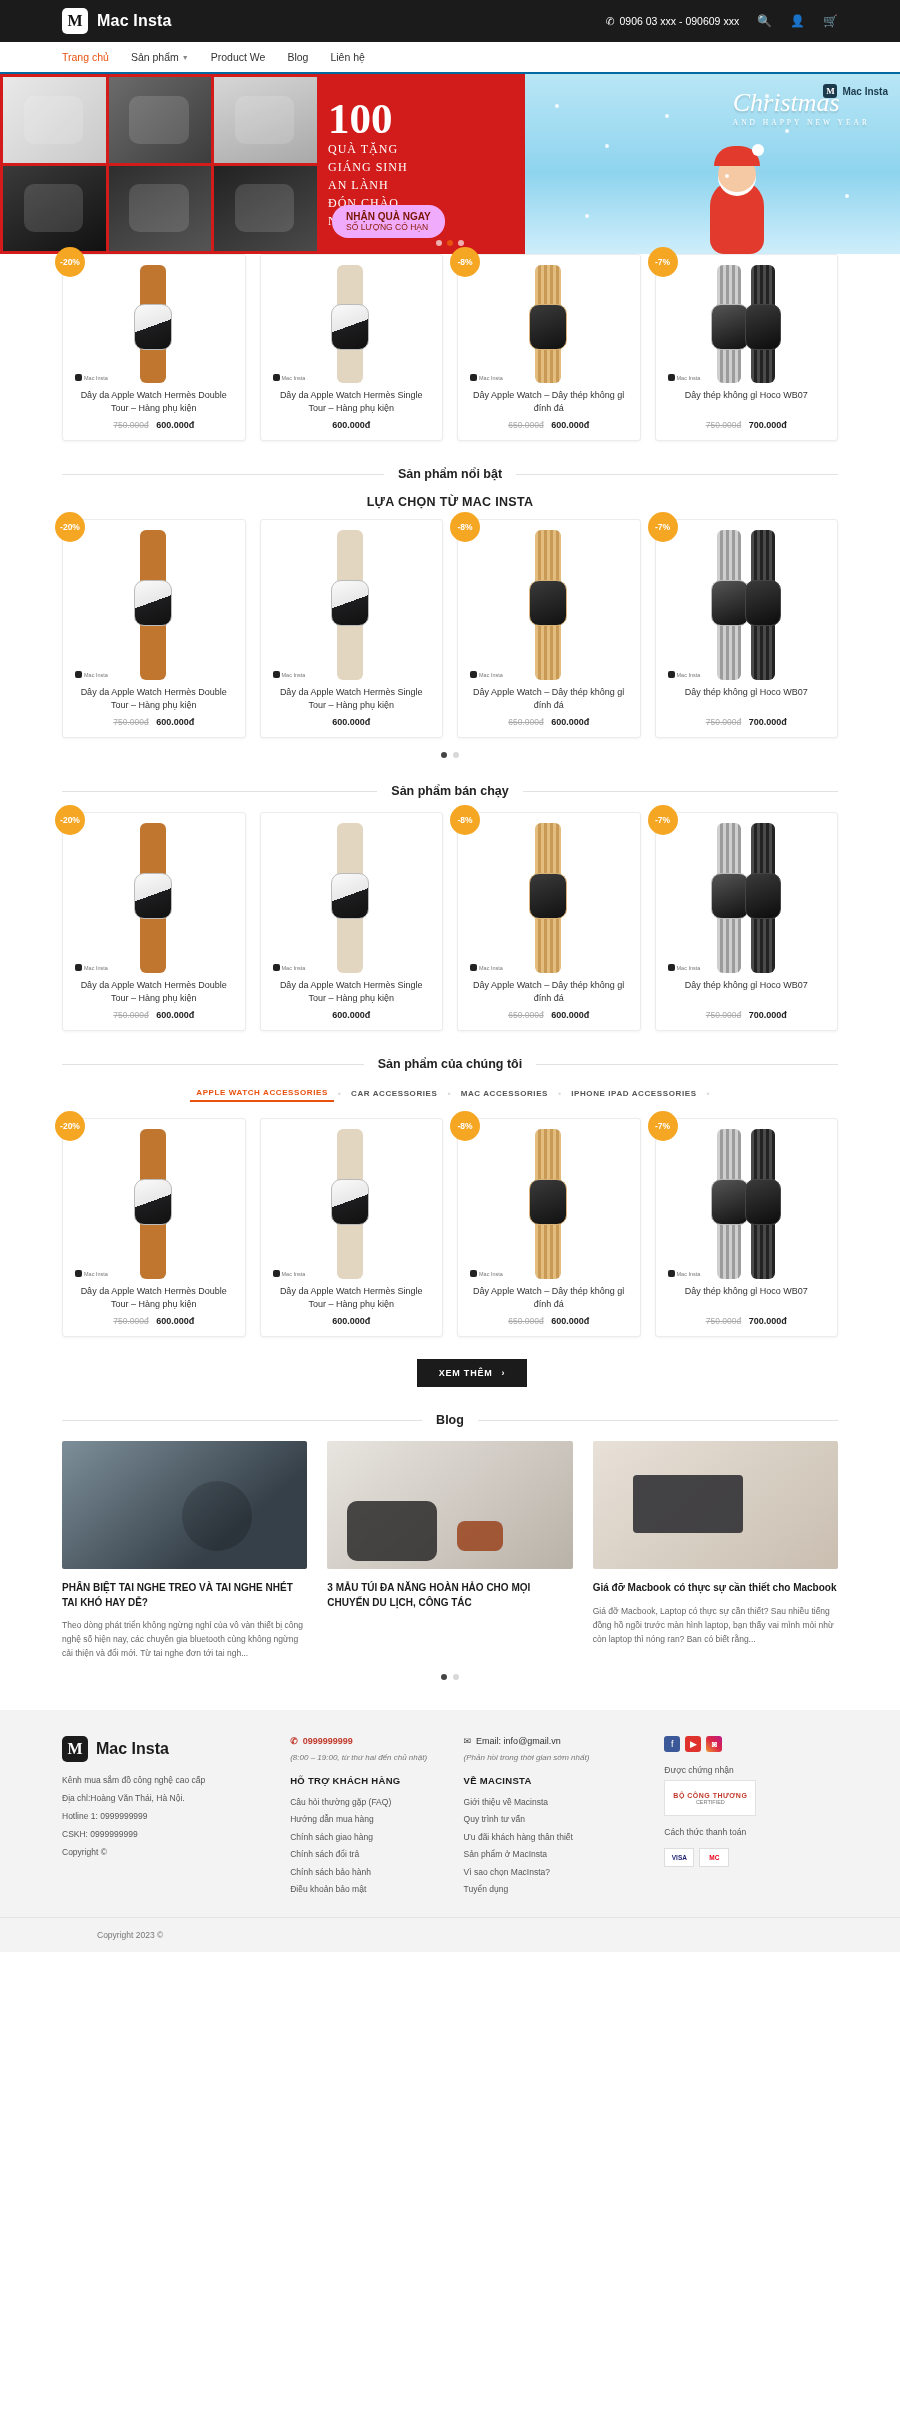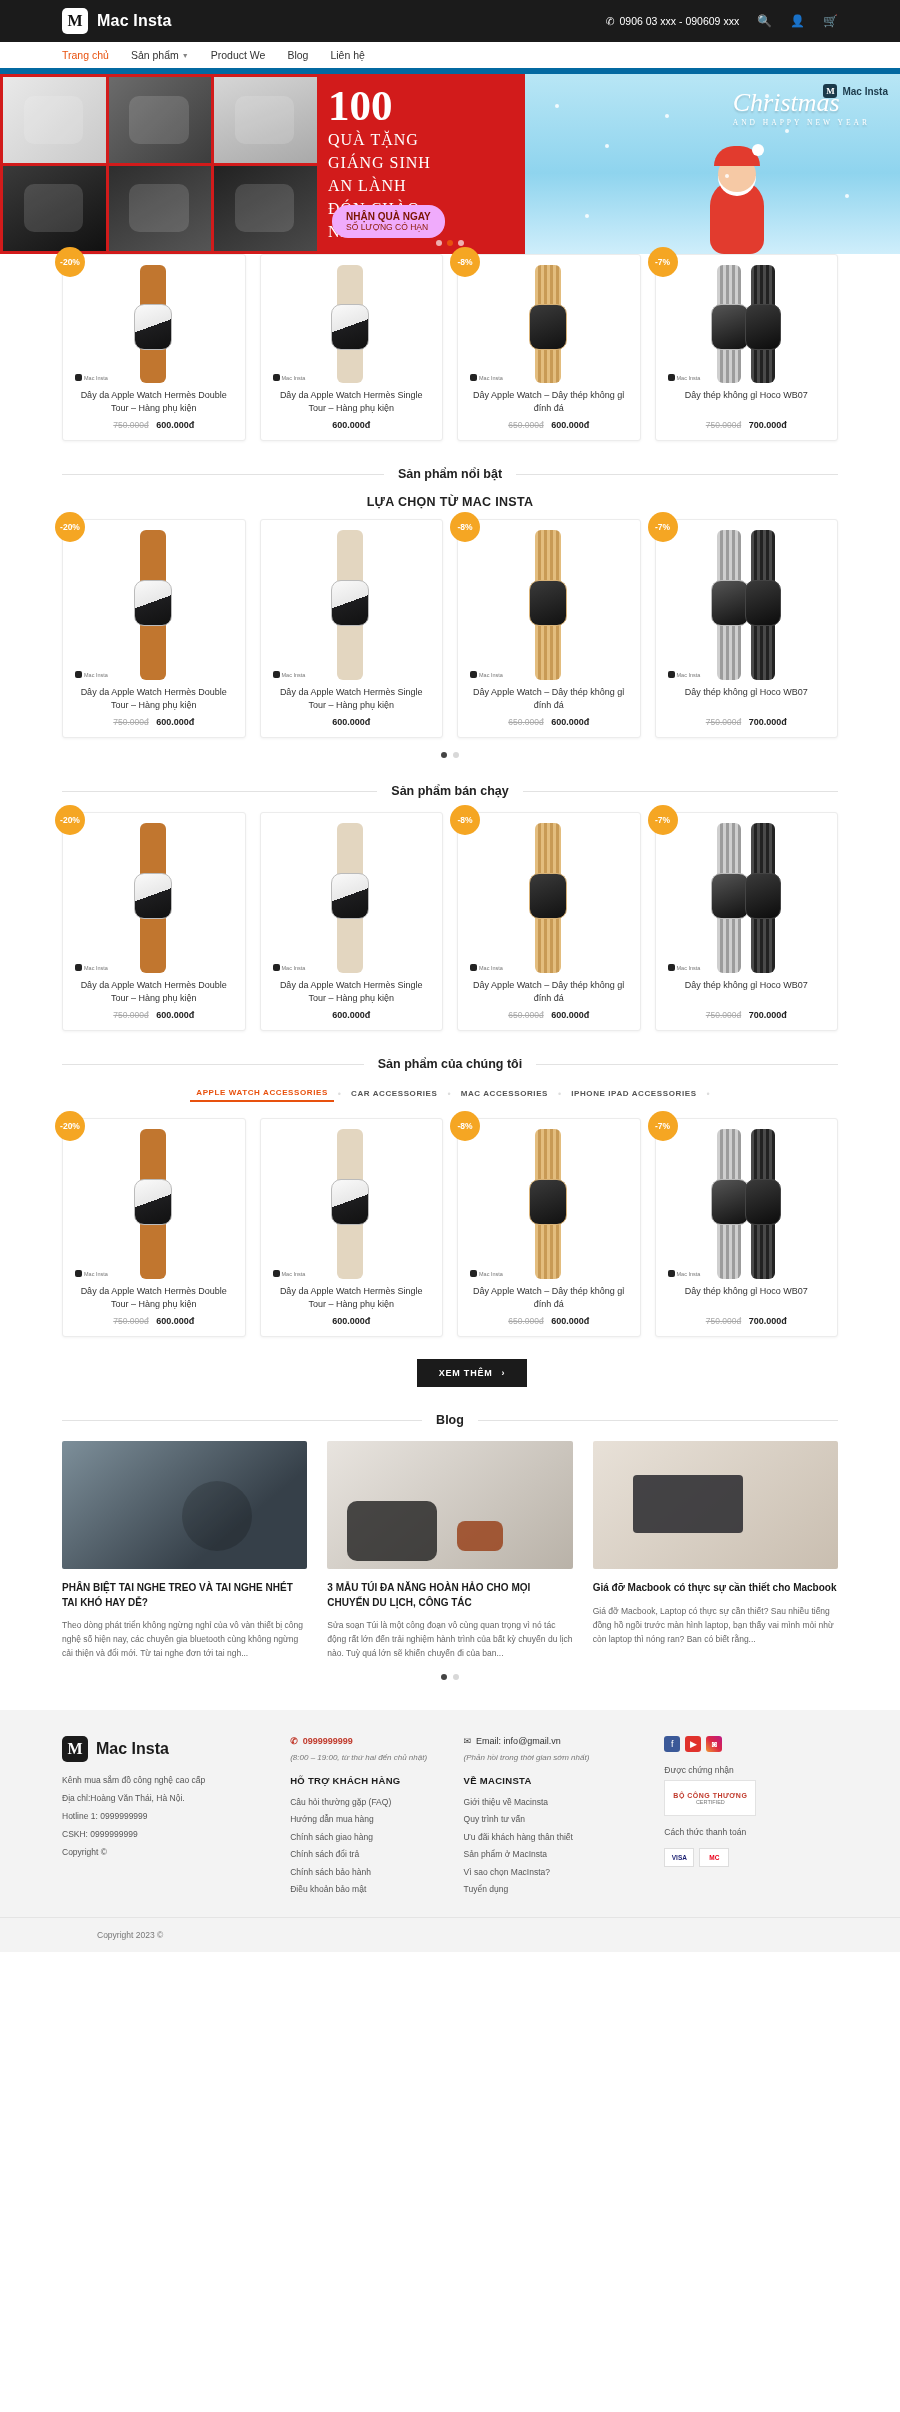--- a/index.html
+++ b/index.html
@@ -32,21 +32,21 @@
   .phone { font-size: 10.5px; display: flex; align-items: center; gap: 5px; }
   .topicon { font-size: 12px; opacity: .95; cursor: pointer; }
 
   
   .nav {
     background: #fff;
     height: 32px;
     display: flex;
     align-items: center;
     padding: 0 62px;
-    border-bottom: 6px solid #0369a1;
+    border-bottom: 2px solid #0369a1;
     gap: 22px;
   }
   .nav-item {
     font-size: 10.5px;
     color: #333;
     cursor: pointer;
     display: flex; align-items: center; gap: 3px;
   }
   .nav-item.active { color: #e8510e; }
   .caret { font-size: 7px; opacity: .6; }
@@ -80,21 +80,21 @@
     width: 58%; height: 56%; border-radius: 10px;
     background: rgba(255,255,255,.14);
   }
   .hero-mid {
     width: 205px; position: relative;
     background: #d21b1b; color: #fff;
     display: flex; flex-direction: column; justify-content: center;
     padding-left: 8px;
   }
   .hero-100 { font-size: 43px; font-weight: bold; line-height: .95; font-family: "Liberation Serif", serif; }
-  .hero-sub { font-size: 16px; line-height: 1.25; letter-spacing: 1px; margin-top: 3px; font-family: "Liberation Serif", serif; }
+  .hero-sub { font-size: 12px; line-height: 1.25; letter-spacing: 1px; margin-top: 3px; font-family: "Liberation Serif", serif; }
   .hero-btn {
     position: absolute; left: 12px; bottom: 16px;
     background: #f0abfc; color: #7a1400;
     border-radius: 16px; padding: 6px 14px;
     font-size: 10px; font-weight: bold; 
     cursor: pointer;
   }
   .hero-btn span { display: block; font-size: 8.5px; font-weight: normal; color:#8a1a00; }
   .hero-right {
     flex: 1; position: relative;
@@ -771,21 +771,20 @@
       <div class="btitle">PHÂN BIỆT TAI NGHE TREO VÀ TAI NGHE NHÉT TAI KHÓ HAY DỄ?</div>
       <div class="bexc">Theo dòng phát triển không ngừng nghỉ của vô vàn thiết bị công nghệ số hiện nay, các chuyên gia bluetooth cùng không ngừng cải thiện và đổi mới. Từ tai nghe đơn tới tai ngh...</div>
     </div>
 
     <div class="bcard">
       <div class="bimg two">
         <span class="blob" style="width:90px;height:60px;left:20px;top:60px;border-radius:10px;background:rgba(20,20,20,.75)"></span>
         <span class="blob" style="width:46px;height:30px;left:130px;top:80px;border-radius:8px;background:rgba(150,60,20,.8)"></span>
       </div>
       <div class="btitle">3 MẪU TÚI ĐA NĂNG HOÀN HẢO CHO MỌI CHUYẾN DU LỊCH, CÔNG TÁC</div>
-      <div class="bexc">Sửa soạn Túi  là một công đoạn vô cùng quan trọng vì nó tác động rất lớn đến trải nghiệm hành trình của bất kỳ chuyến du lịch nào. Tuỳ quá lớn sẽ khiến chuyến đi của ban...</div>
     </div>
 
     <div class="bcard">
       <div class="bimg three">
         <span class="blob" style="width:110px;height:58px;left:40px;top:34px;border-radius:4px;background:rgba(40,40,45,.85)"></span>
       </div>
       <div class="btitle">Giá đỡ Macbook có thực sự cần thiết cho Macbook</div>
       <div class="bexc">Giá đỡ Macbook, Laptop có thực sự cần thiết? Sau nhiều tiếng đồng hồ ngồi trước màn hình laptop, bạn thấy vai mình mỏi nhừ còn laptop thì nóng ran? Ban có biết rằng...</div>
     </div>
 

